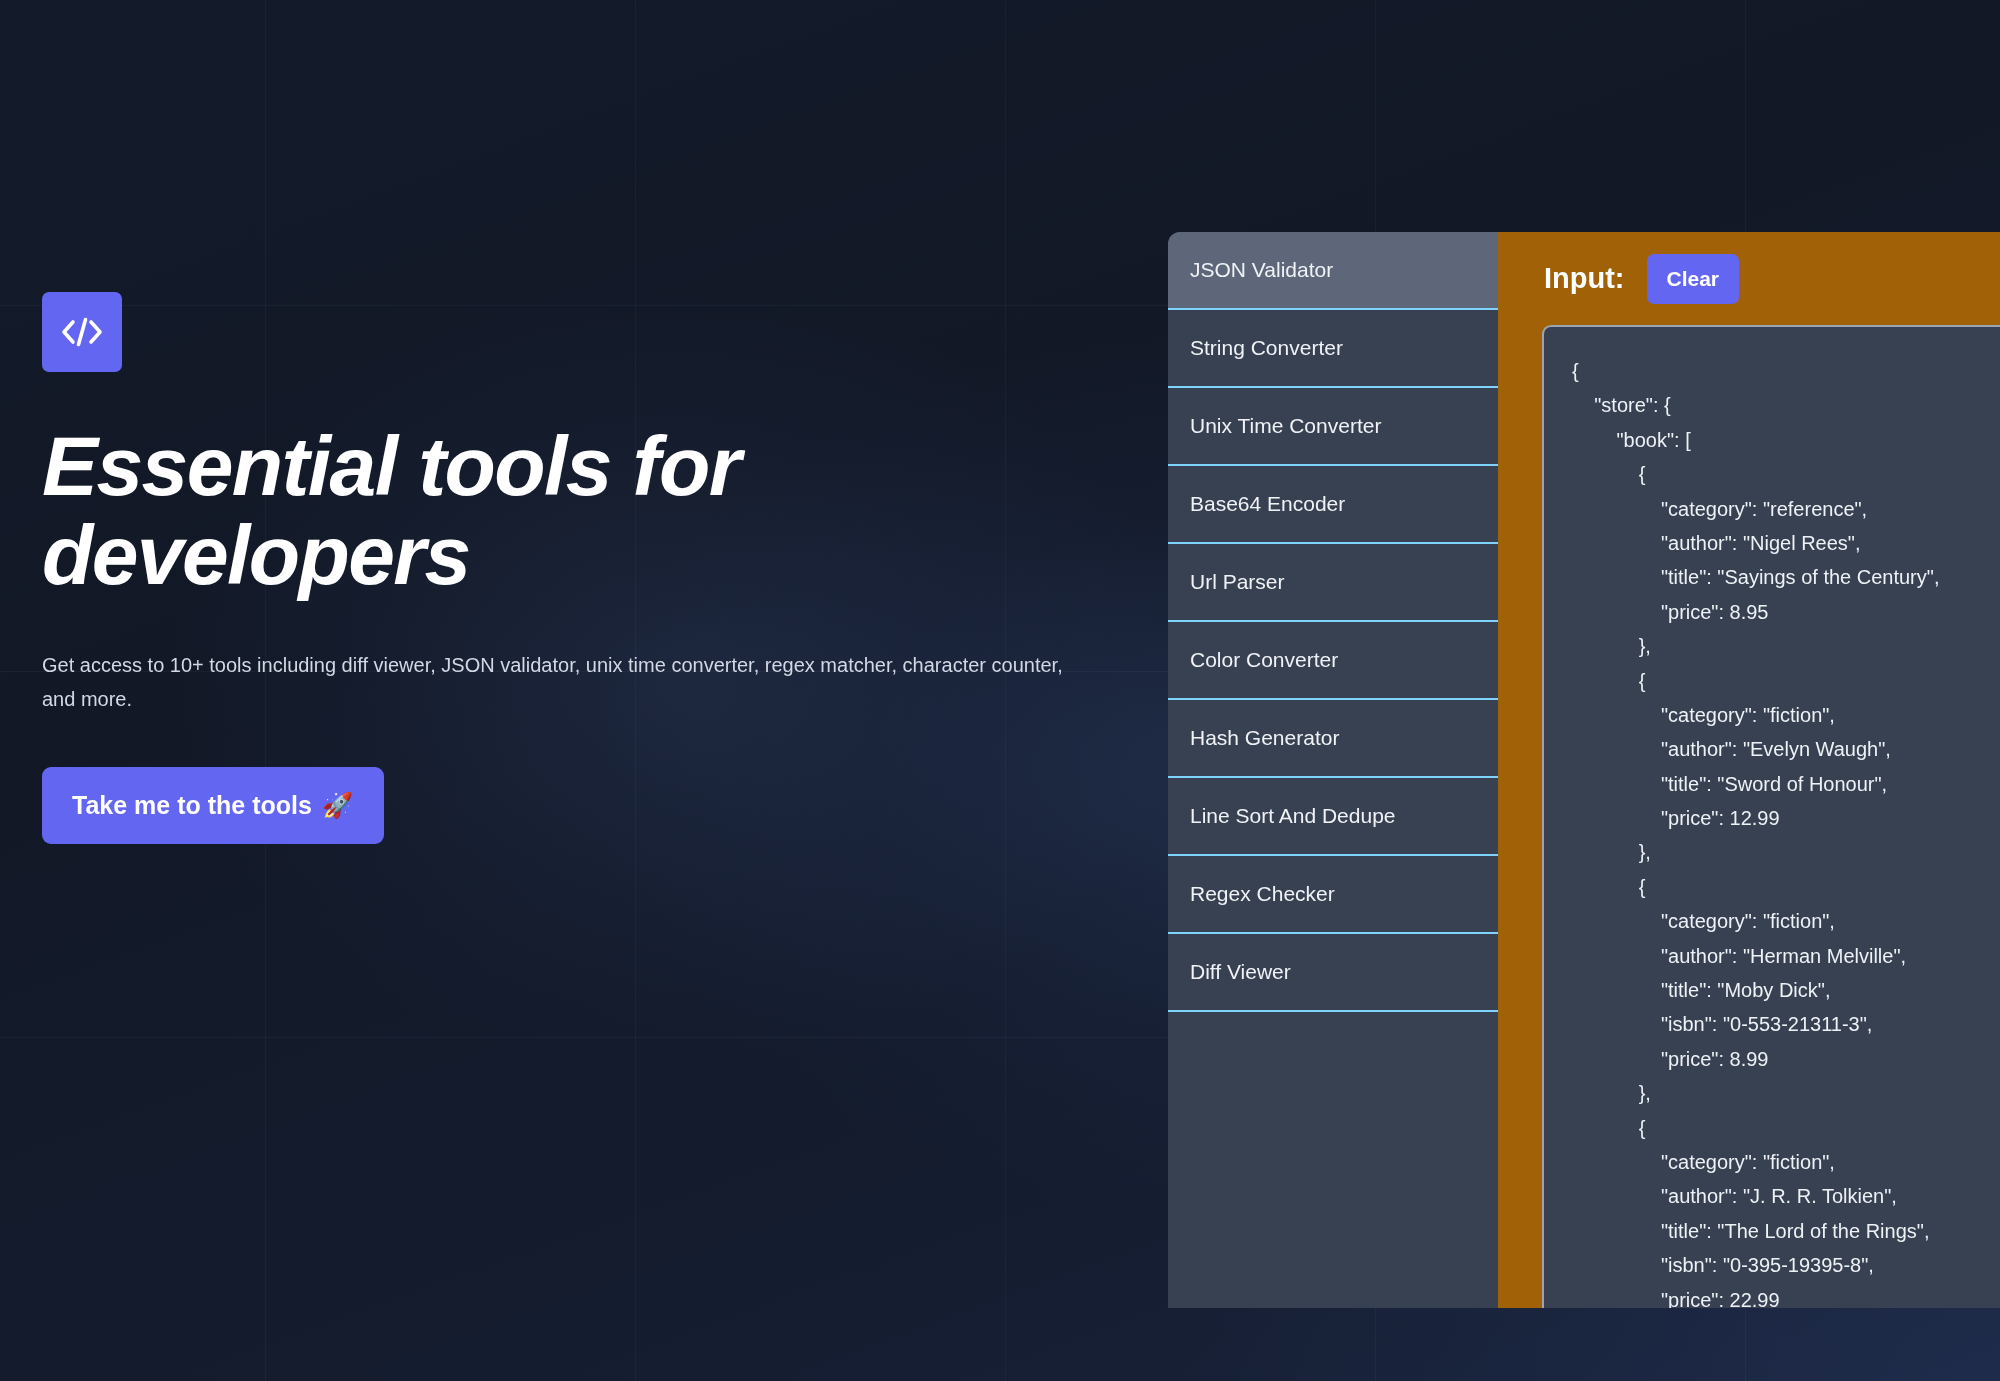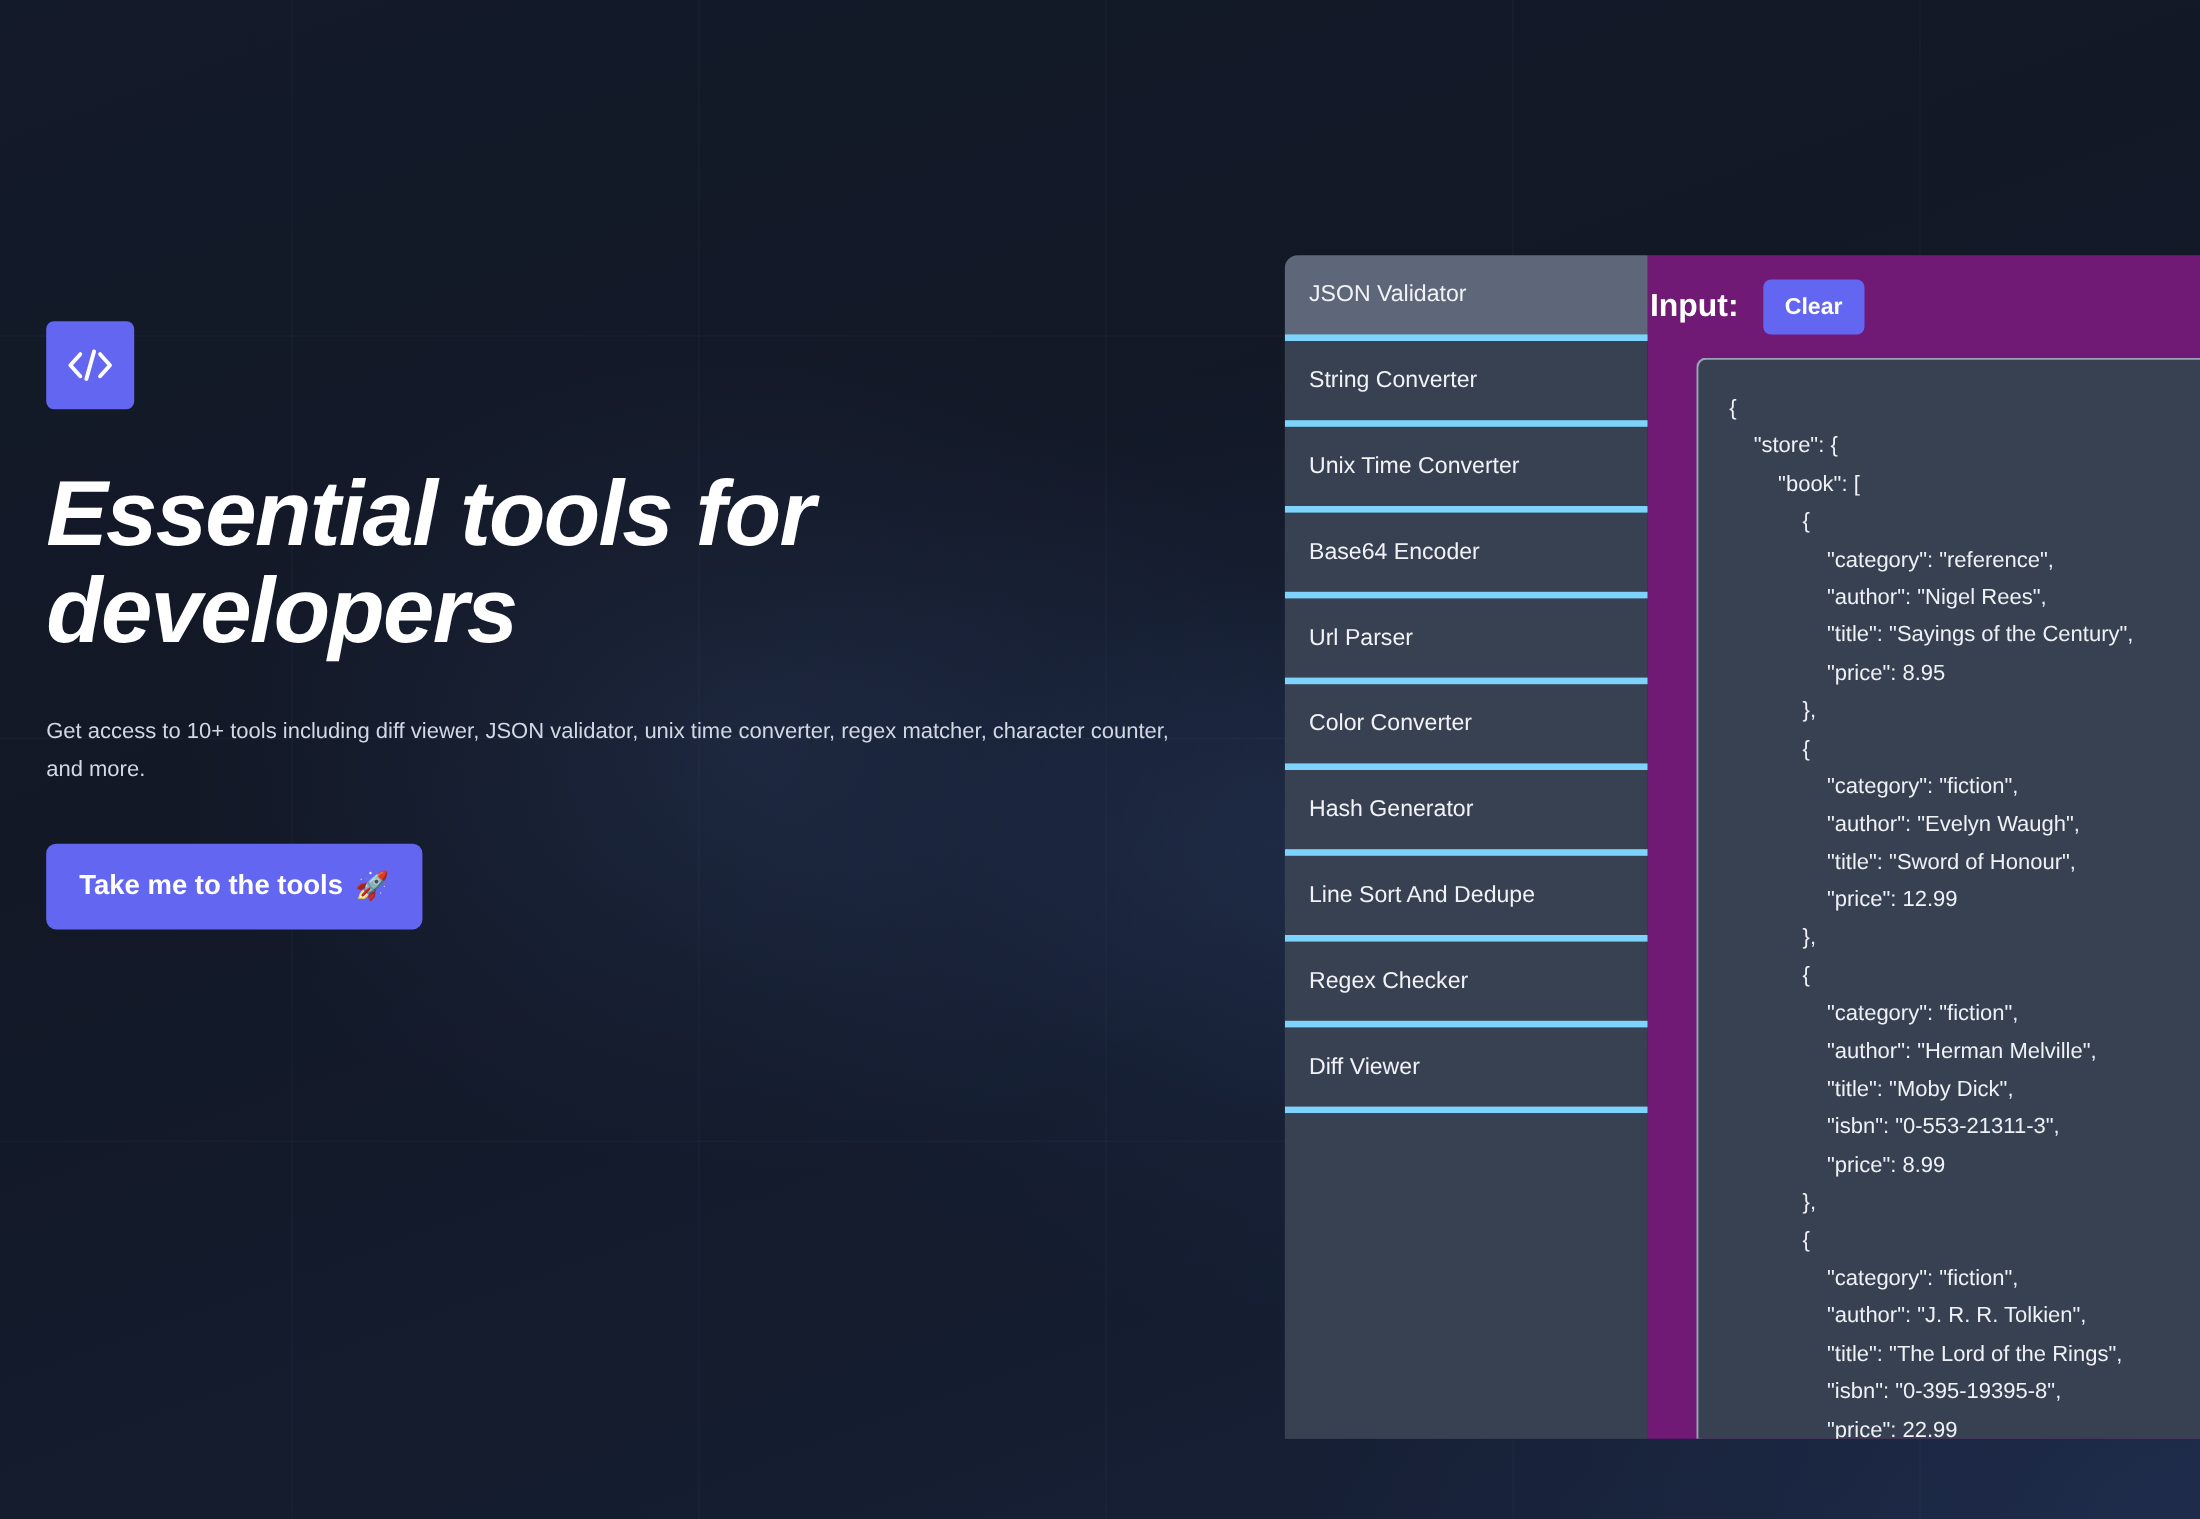--- a/index.html
+++ b/index.html
@@ -89,31 +89,32 @@
     border-top-left-radius:12px;
     overflow:hidden;
     display:flex; flex-direction:column;
   }
   .tool-item{
     height:78px; flex:0 0 78px;
     display:flex; align-items:center;
     padding-left:22px;
     color:#f0f2f6;
     font-size:21px;
-    border-bottom:6px solid #7dd3fc;
+    border-bottom:2px solid #7dd3fc;
     cursor:pointer;
     white-space:nowrap;
   }
   .tool-item.active{ background:#5d6779; }
   #tool-sidebar-filler{ flex:1 1 auto; background:#374151; }
 
   #editor-pane{
     flex:1 1 auto;
-    background:#701a75;
+    background:#a16207;
     position:relative;
+    padding-left:44px;
   }
   #editor-toolbar{
     display:flex; align-items:center; gap:22px;
     height:93px;
     padding-left:2px;
   }
   #input-label{
     color:#ffffff; font-size:29px; font-weight:bold;
   }
   #clear-button{

